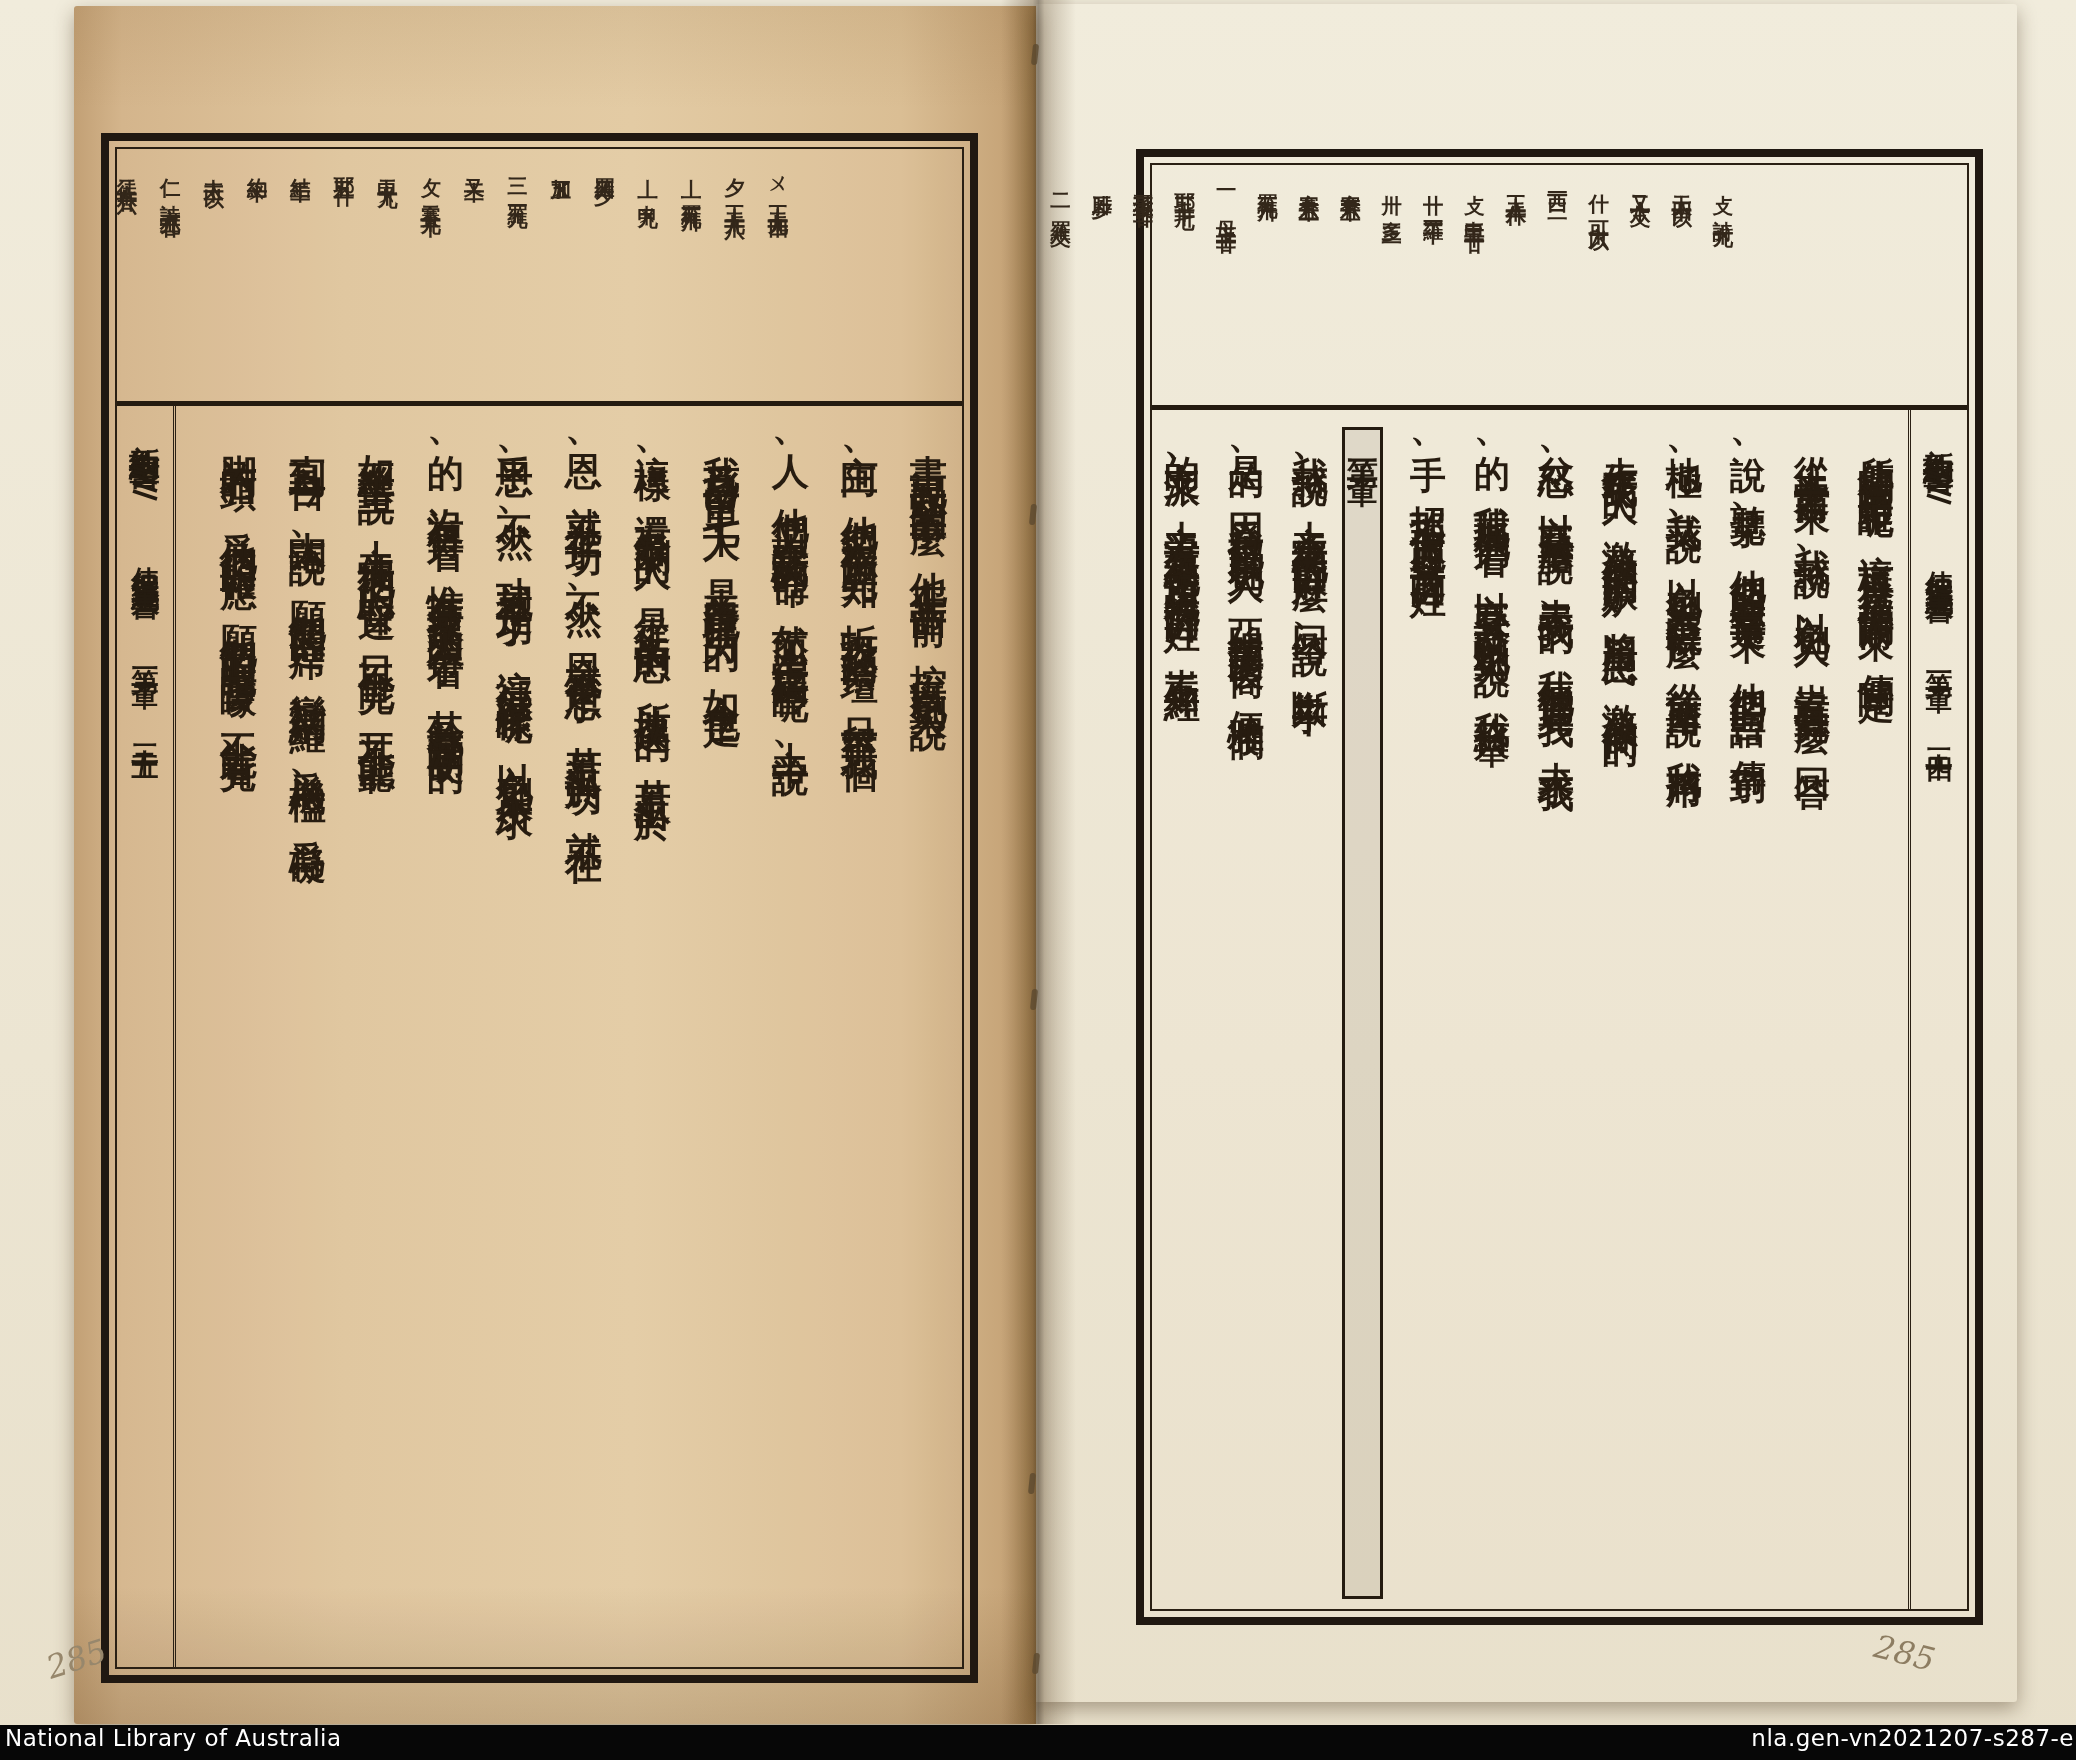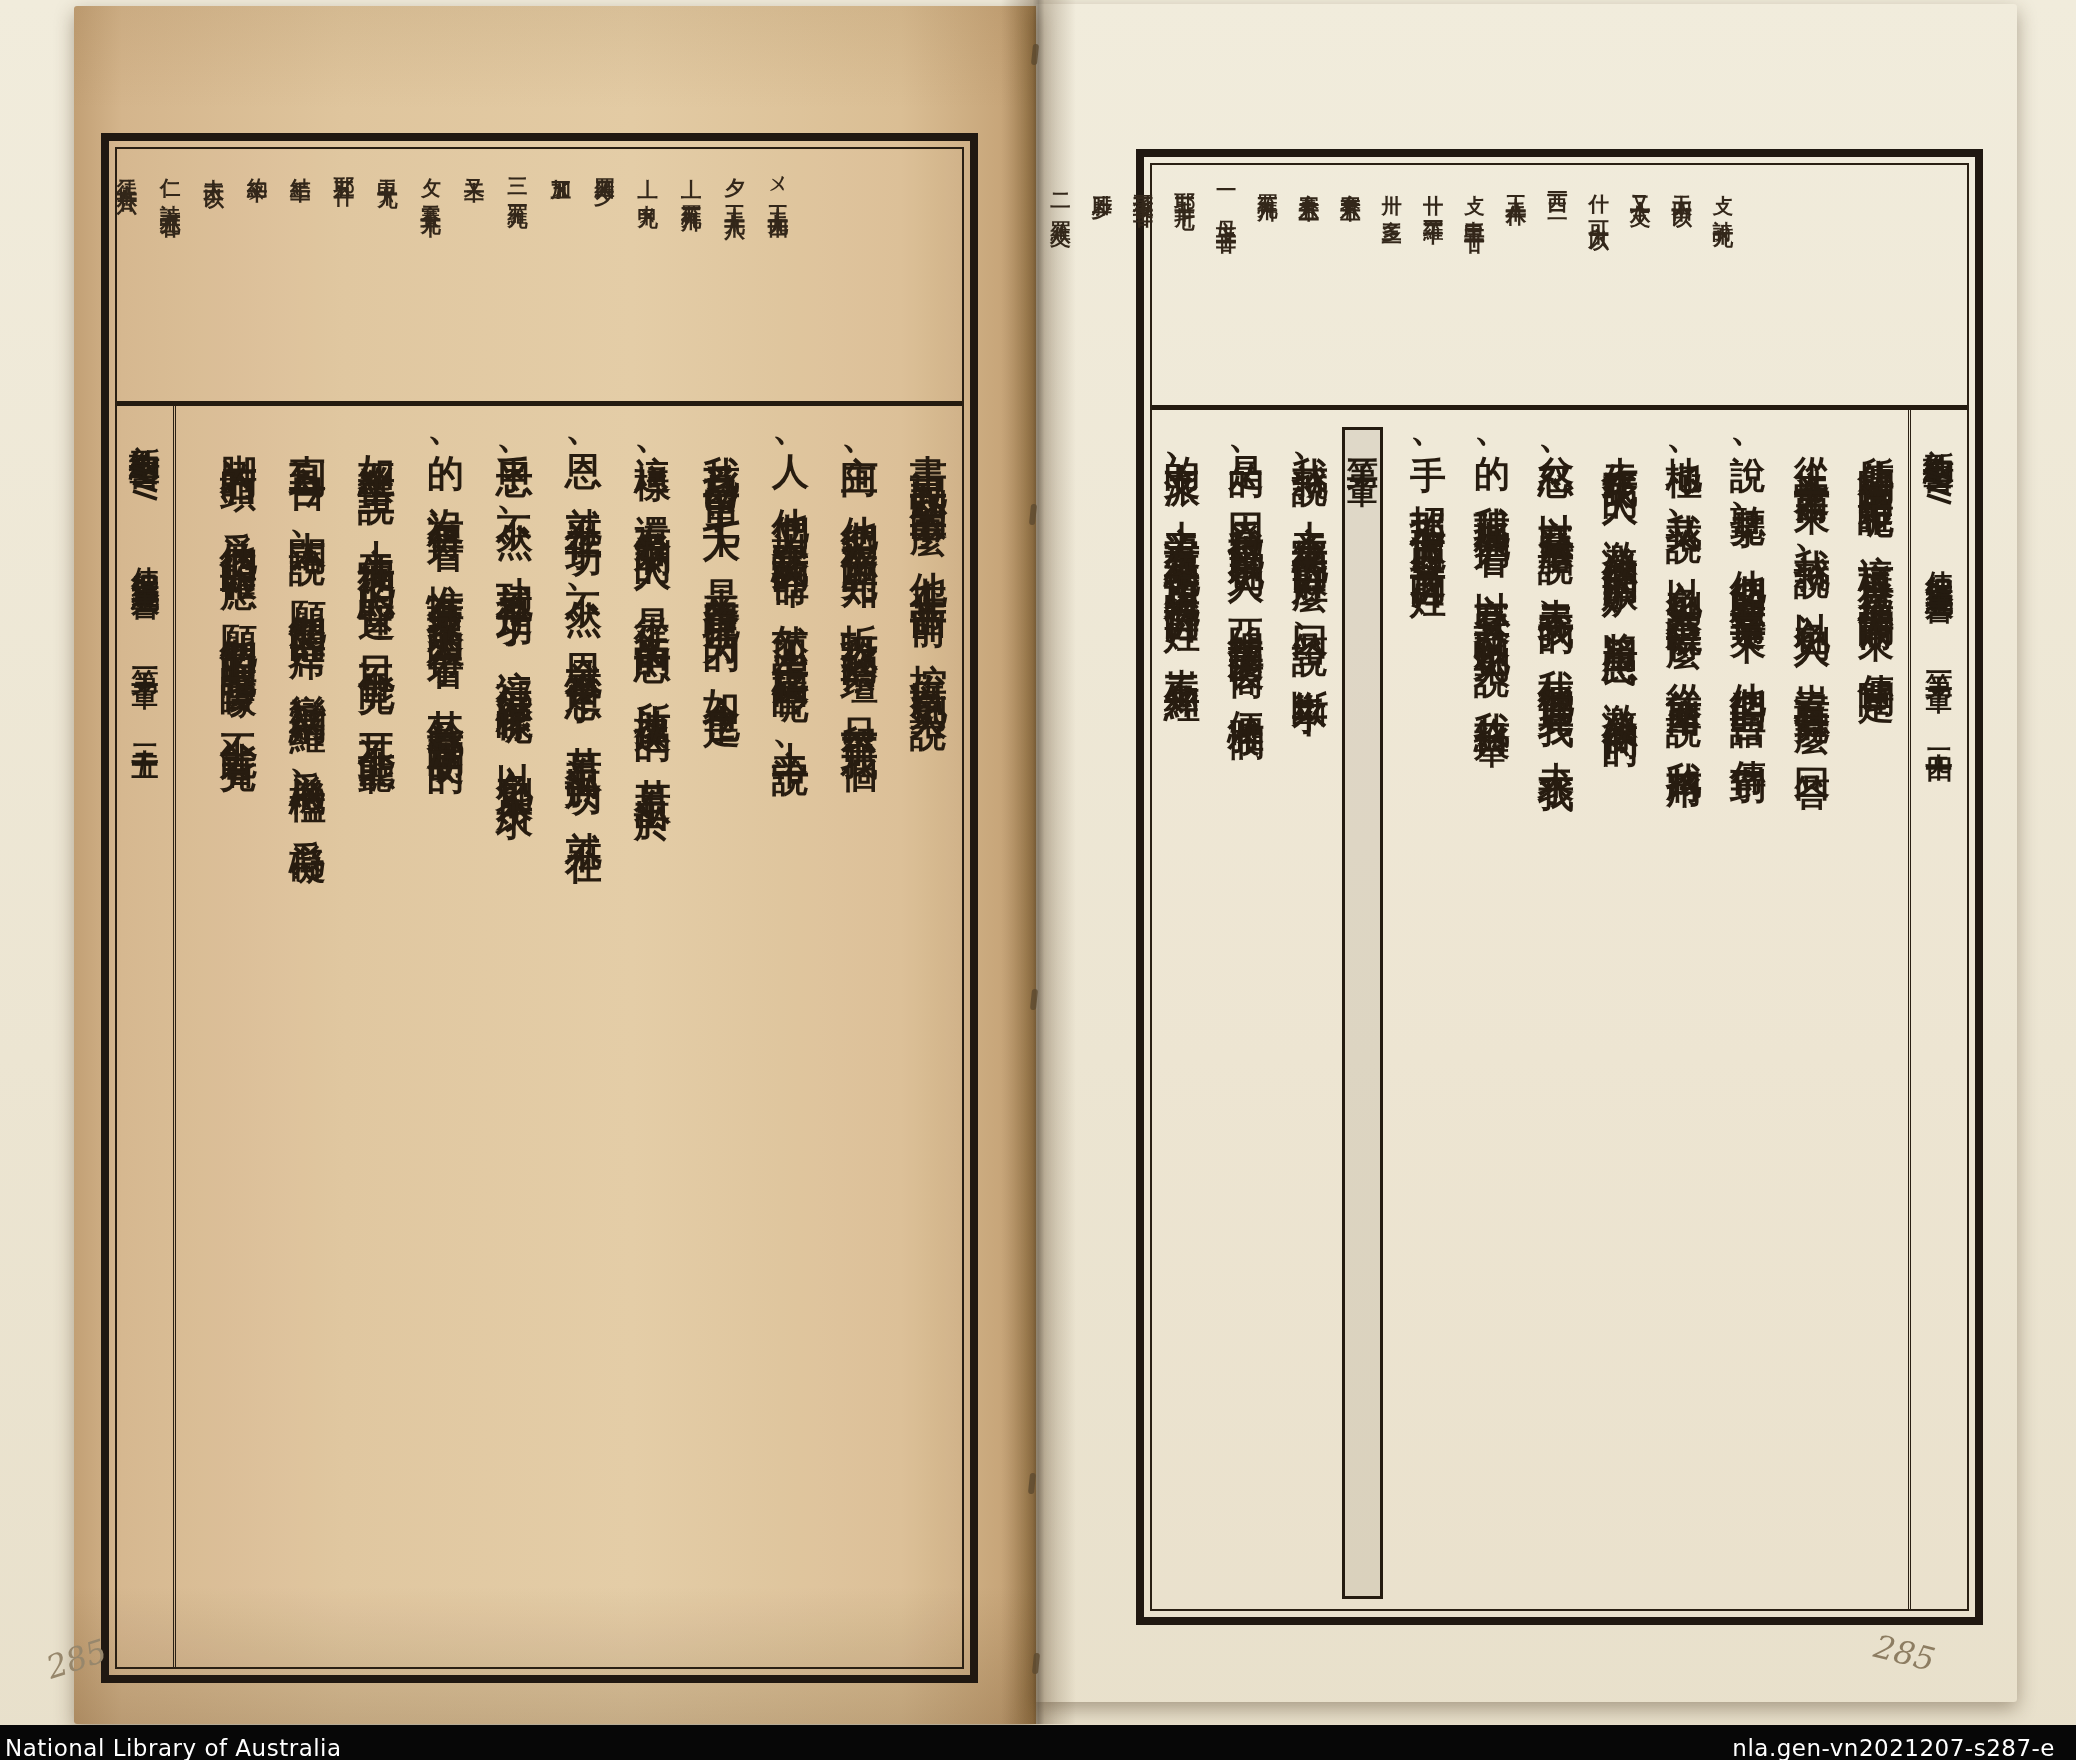--- a/index.html
+++ b/index.html
@@ -61,21 +61,21 @@
   .m-pagenum{font-size:27px;letter-spacing:5px;margin-top:60px;}
   .ornament{margin-top:23px;}
 
   
   .pencil{position:absolute;font-size:32px;font-style:italic;color:#97876c;font-family:"DejaVu Serif",serif;}
   #pencil-left{left:46px;top:1640px;transform:rotate(-18deg);}
   #pencil-right{left:1874px;top:1634px;transform:rotate(14deg);color:#8d7d62;}
 
   
   #bottom-bar{position:absolute;left:0;top:1725px;width:2077px;height:36px;background:#070707;
-              display:flex;justify-content:space-between;align-items:flex-end;box-sizing:border-box;padding:0 22px 0 5px;}
+              display:flex;justify-content:space-between;align-items:flex-start;box-sizing:border-box;padding:0 3px 0 5px;}
   #bottom-bar .bar-text{color:#ffffff;font-family:"DejaVu Sans",sans-serif;font-size:23px;font-weight:normal;letter-spacing:0.5px;}
 </style>
 </head>
 <body>
 
 <div id="stage">
 
   <div class="paper" id="paper-left"></div>
   <div class="paper" id="paper-right"></div>
   <div id="fold-shadow"></div>

